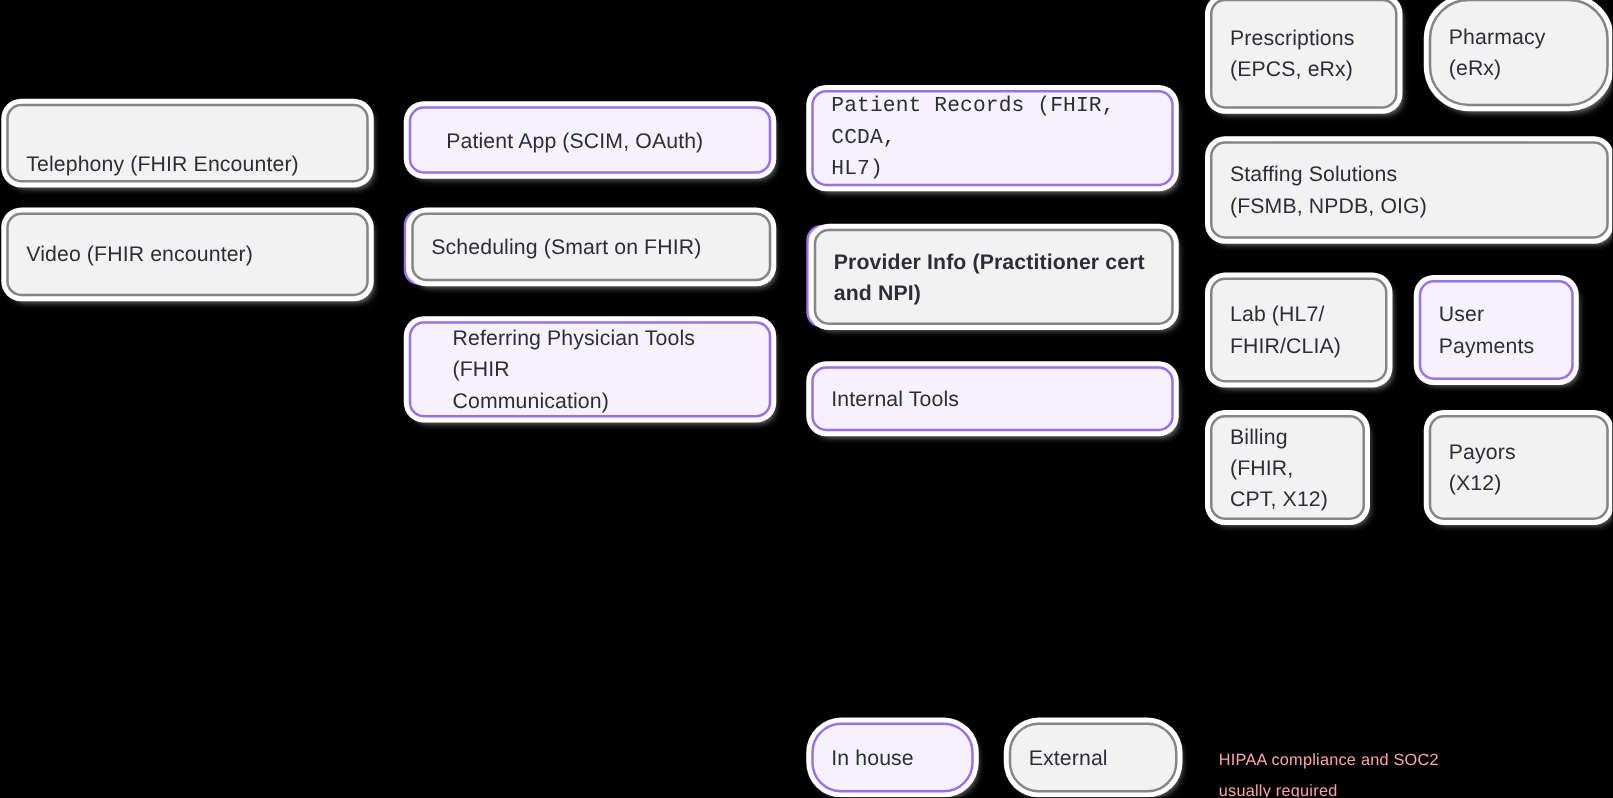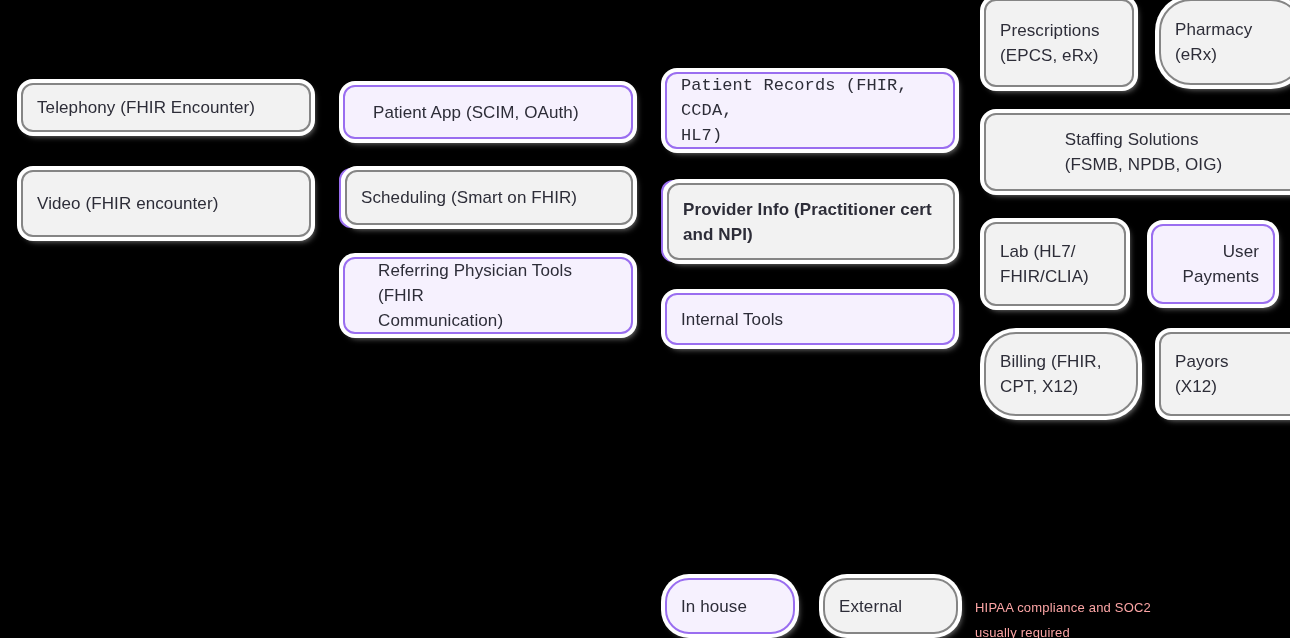--- a/index.html
+++ b/index.html
@@ -20,21 +20,20 @@
     box-sizing: border-box;
     border-radius: 12px;
     display: flex;
     align-items: center;
     padding: 0 14px;
     font-size: 17px;
     line-height: 25px;
     letter-spacing: 0.1px;
     color: #2d2d38;
     white-space: pre-line;
-    margin-left: 16px;
   }
   .node.external {
     background: #f2f2f2;
     border: 2px solid #858585;
     box-shadow: 0 0 0 4px #ffffff, 3px 4px 6px rgba(255,255,255,0.55);
   }
   .node.inhouse {
     background: #f6f1fe;
     border: 2px solid #9a6ef0;
     box-shadow: 0 0 0 4px #ffffff, 3px 4px 6px rgba(255,255,255,0.55);
@@ -66,21 +65,21 @@
     white-space: pre-line;
     letter-spacing: 0.2px;
     margin-top: 12px;
   }
 </style>
 </head>
 <body>
 
 <div id="canvas">
 
-  <div class="node external" style="left:5px; top:83px; width:290px; height:49px;">
+  <div class="node external" style="left:5px; top:83px; width:290px; height:63px;align-items:flex-end;">
     <span>Telephony (FHIR Encounter)</span>
   </div>
   <div class="node external" style="left:5px; top:170px; width:290px; height:67px;">
     <span>Video (FHIR encounter)</span>
   </div>
 
   <div class="node inhouse" style="left:327px; top:85px; width:290px; height:54px;padding-left:28px;">
     <span>Patient App (SCIM, OAuth)</span>
   </div>
   <div class="node ghost" style="left:323px; top:168px; width:290px; height:60px;"></div>
@@ -106,32 +105,32 @@
   </div>
 
   <div class="node external" style="left:968px; top:-1px; width:150px; height:88px;">
     <span>Prescriptions
 (EPCS, eRx)</span>
   </div>
   <div class="node external" style="left:1143px; top:-1px; width:144px; height:86px;border-radius:32px;">
     <span>Pharmacy
 (eRx)</span>
   </div>
-  <div class="node external" style="left:968px; top:113px; width:319px; height:78px;justify-content:center;">
+  <div class="node external" style="left:968px; top:113px; width:319px; height:78px;">
     <span>Staffing Solutions
 (FSMB, NPDB, OIG)</span>
   </div>
   <div class="node external" style="left:968px; top:222px; width:142px; height:84px;">
     <span>Lab (HL7/
 FHIR/CLIA)</span>
   </div>
-  <div class="node inhouse" style="left:1135px; top:224px; width:124px; height:80px;text-align:right;">
+  <div class="node inhouse" style="left:1135px; top:224px; width:124px; height:80px;">
     <span>User Payments</span>
   </div>
-  <div class="node external" style="left:968px; top:332px; width:154px; height:84px;border-radius:32px;">
+  <div class="node external" style="left:968px; top:332px; width:124px; height:84px;">
     <span>Billing (FHIR,
 CPT, X12)</span>
   </div>
   <div class="node external" style="left:1143px; top:332px; width:144px; height:84px;">
     <span>Payors
 (X12)</span>
   </div>
 
   <div class="node inhouse legend-box" style="left:649px; top:578px; width:130px; height:56px;">
     <span>In house</span>

